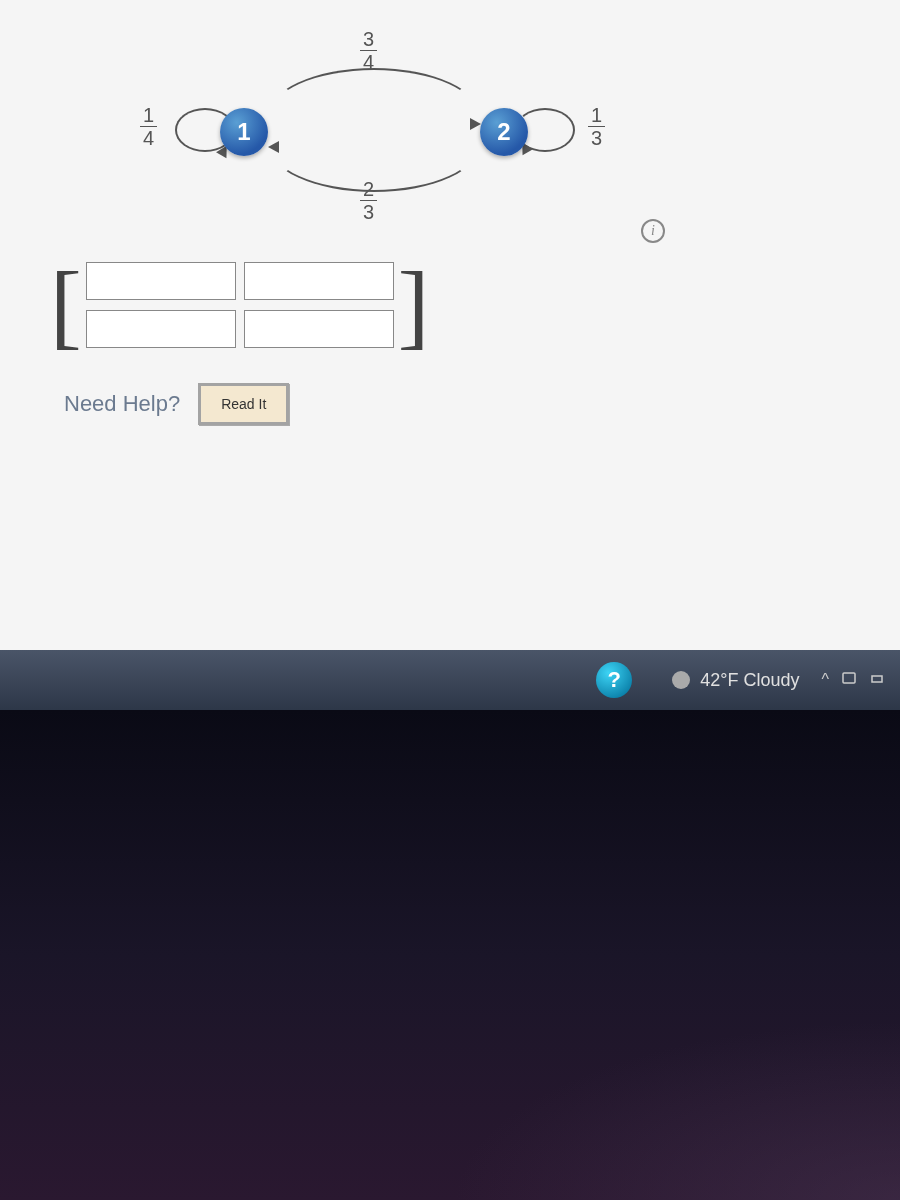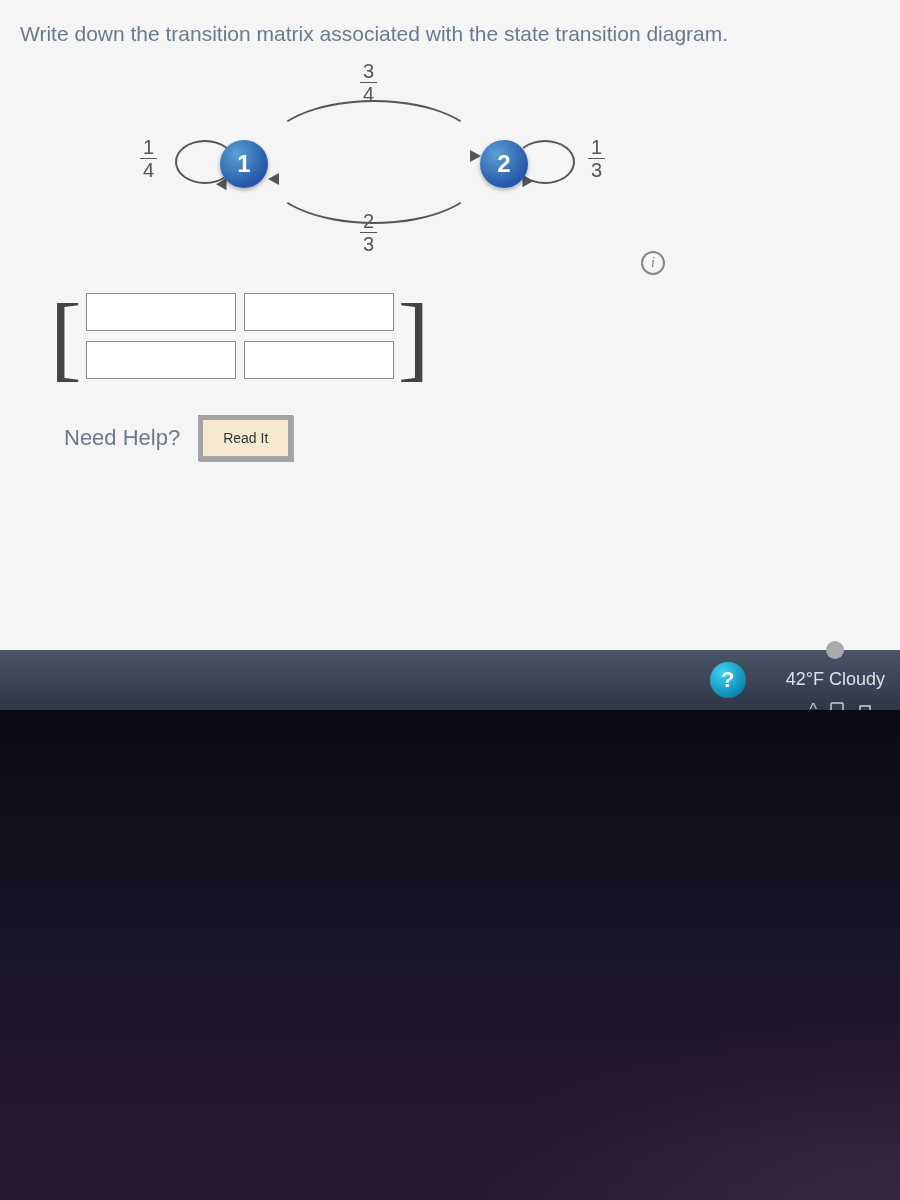--- a/index.html
+++ b/index.html
@@ -220,21 +220,21 @@
       margin-left: 6px;
     }
     .need-help-text {
       font-size: 22px;
       color: #6b7a8f;
       font-weight: 500;
       margin-left: 38px;
     }
     .read-it-btn {
       background: #f4e8d0;
-      border: 5px solid #a3a3a3;
+      border: 3px solid #a3a3a3;
       padding: 10px 20px;
       font-size: 14px;
       color: #333;
       cursor: pointer;
       box-shadow: 1px 1px 0 #aaa;
     }
     .taskbar {
       position: absolute;
       top: 650px;
       left: 0;
@@ -263,21 +263,20 @@
       font-weight: bold;
       display: flex;
       align-items: center;
       justify-content: center;
       cursor: pointer;
     }
     .taskbar-right {
       display: flex;
       align-items: center;
       gap: 10px;
-      flex-direction: column;
     }
     .weather-icon {
       width: 18px;
       height: 18px;
       border-radius: 50%;
       background: #aaa;
     }
     .weather-text {
       color: #e0e0e0;
       font-size: 18px;
@@ -304,21 +303,20 @@
       right: 0;
       width: 450px;
       height: 180px;
       background: radial-gradient(ellipse at bottom right, rgba(80,60,90,0.4) 0%, transparent 70%);
     }
   </style>
 </head>
 <body>
 
 <div class="content-area">
-  <div class="question-text">Write down the transition matrix associated with the state transition diagram.</div>
 
   <div class="diagram-container">
     <div class="fraction frac-1-4">
       <span class="fraction-inner">
         <span class="num">1</span>
         <span class="den">4</span>
       </span>
     </div>
     <div class="fraction frac-3-4">
       <span class="fraction-inner">

